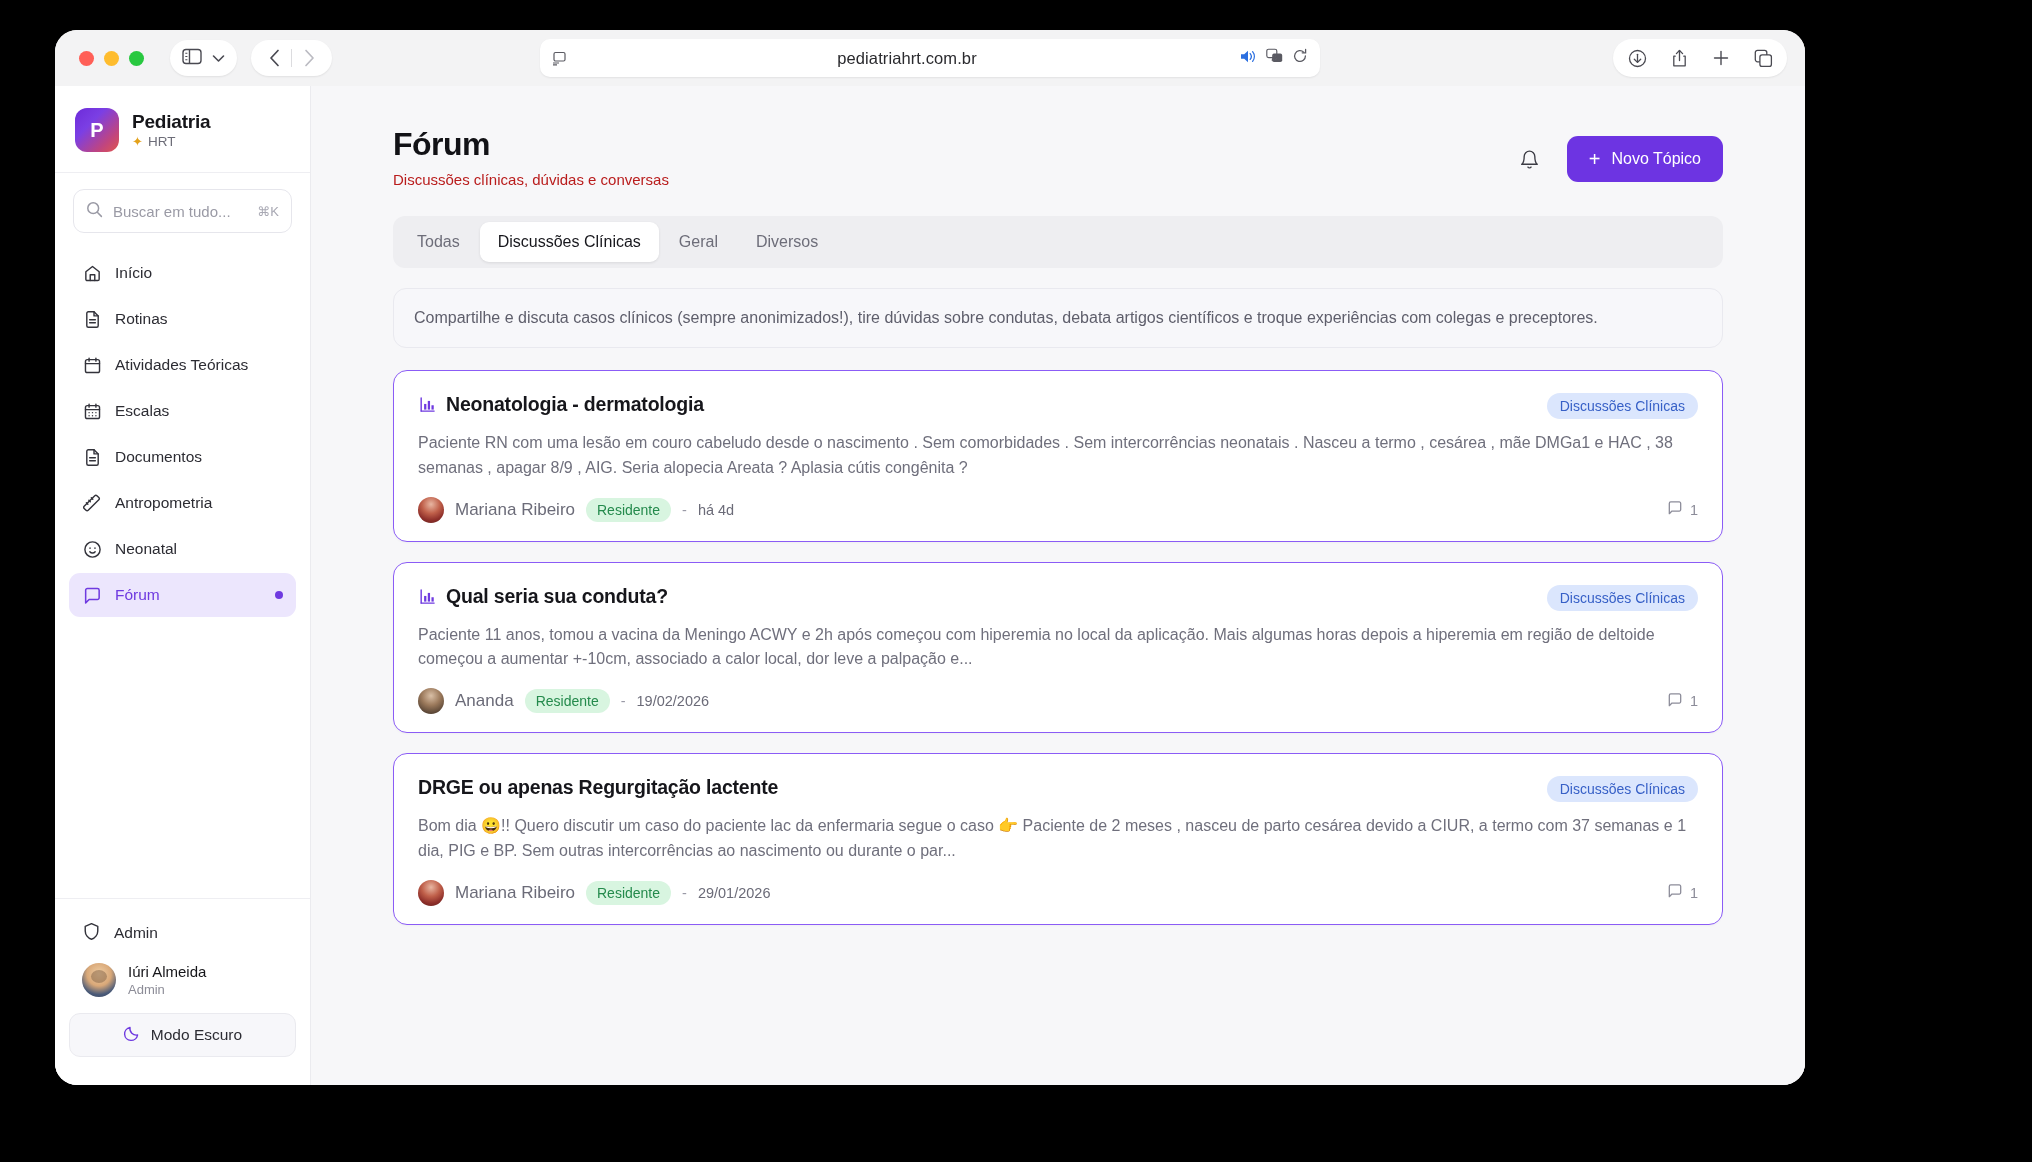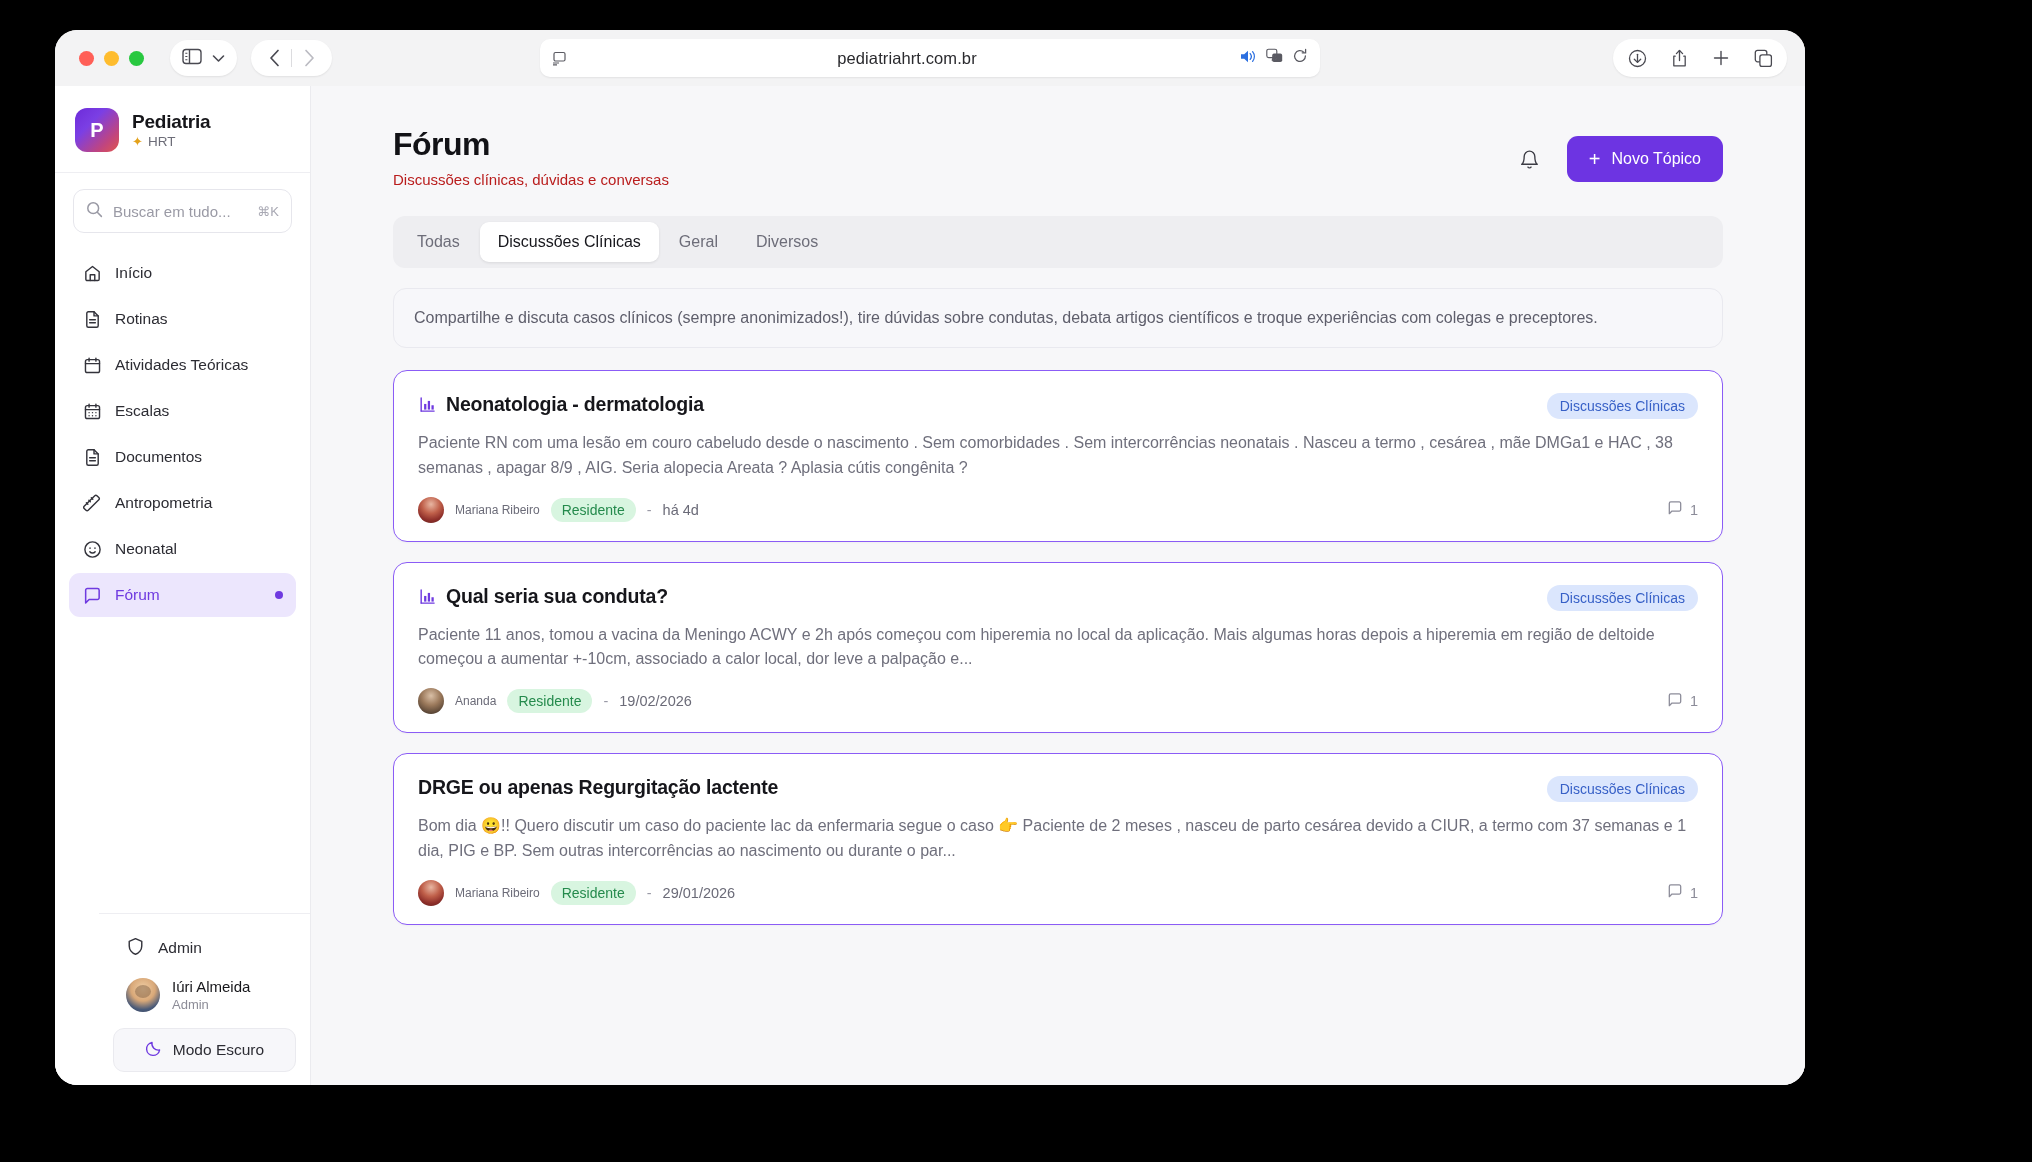--- a/index.html
+++ b/index.html
@@ -125,21 +125,21 @@
     font-size: 15.5px; color: #2c2c33;
   }
   .nav-item .nav-icon { width: 20px; height: 20px; flex: 0 0 20px; display:flex; align-items:center; justify-content:center; color:#33333b; }
   .nav-item.active { background: #ece6fd; color: #6f3ae0; font-weight: 500; }
   .nav-item.active .nav-icon { color: #6f3ae0; }
   .nav-label { flex: 1; }
   .nav-dot { width: 8px; height: 8px; border-radius: 50%; background: #6f3ae0; }
 
   #sidebar-spacer { flex: 1; }
 
-  #sidebar-footer { border-top: 1px solid #eeeef2; padding: 12px 14px 13px 14px; margin-left: 44px; }
+  #sidebar-footer { border-top: 1px solid #eeeef2; padding: 12px 14px 28px 14px; }
   #admin-row {
     height: 44px; border-radius: 11px; display:flex; align-items:center; gap: 13px;
     padding: 0 13px; font-size: 15.5px; color: #2c2c33; cursor: pointer;
   }
   #user-row { display: flex; align-items: center; gap: 12px; padding: 8px 13px 12px 13px; cursor: pointer; }
   #user-avatar {
     width: 34px; height: 34px; border-radius: 50%; flex: 0 0 34px;
     background: radial-gradient(circle at 50% 32%, #f0cfa6 0%, #d9a878 42%, #4a5a78 72%, #32405c 100%);
     position: relative; overflow: hidden;
   }
@@ -218,21 +218,21 @@
   .topic-excerpt {
     margin-top: 12px; font-size: 16px; color: #6f6f7c;
     line-height: 1.55;
     display: -webkit-box; -webkit-line-clamp: 2; -webkit-box-orient: vertical;
     overflow: hidden;
   }
   .topic-meta { margin-top: 16px; display: flex; align-items: center; gap: 11px; }
   .meta-avatar { width: 26px; height: 26px; border-radius: 50%; flex: 0 0 26px; }
   .meta-avatar.a1 { background: radial-gradient(circle at 50% 28%, #e8b6a2 0%, #c0604a 40%, #8e2f2a 70%, #5d1f1c 100%); }
   .meta-avatar.a2 { background: radial-gradient(circle at 50% 30%, #d9bfa6 0%, #9c7a5c 42%, #5a4636 78%, #3b2e24 100%); }
-  .meta-name { font-size: 12px; color: #6b6b78; }
+  .meta-name { font-size: 17px; color: #6b6b78; }
   .meta-badge {
     background: #d8f5e0; color: #248a4c;
     font-size: 14px; border-radius: 999px; padding: 4px 11px;
   }
   .meta-dash { font-size: 14.5px; color: #9a9aa6; }
   .meta-date { font-size: 14.5px; color: #6b6b78; }
   .meta-spacer { flex: 1; }
   .comment-count { display:flex; align-items:center; gap: 7px; color:#8c8c99; font-size: 14.5px; }
 </style>
 </head>

